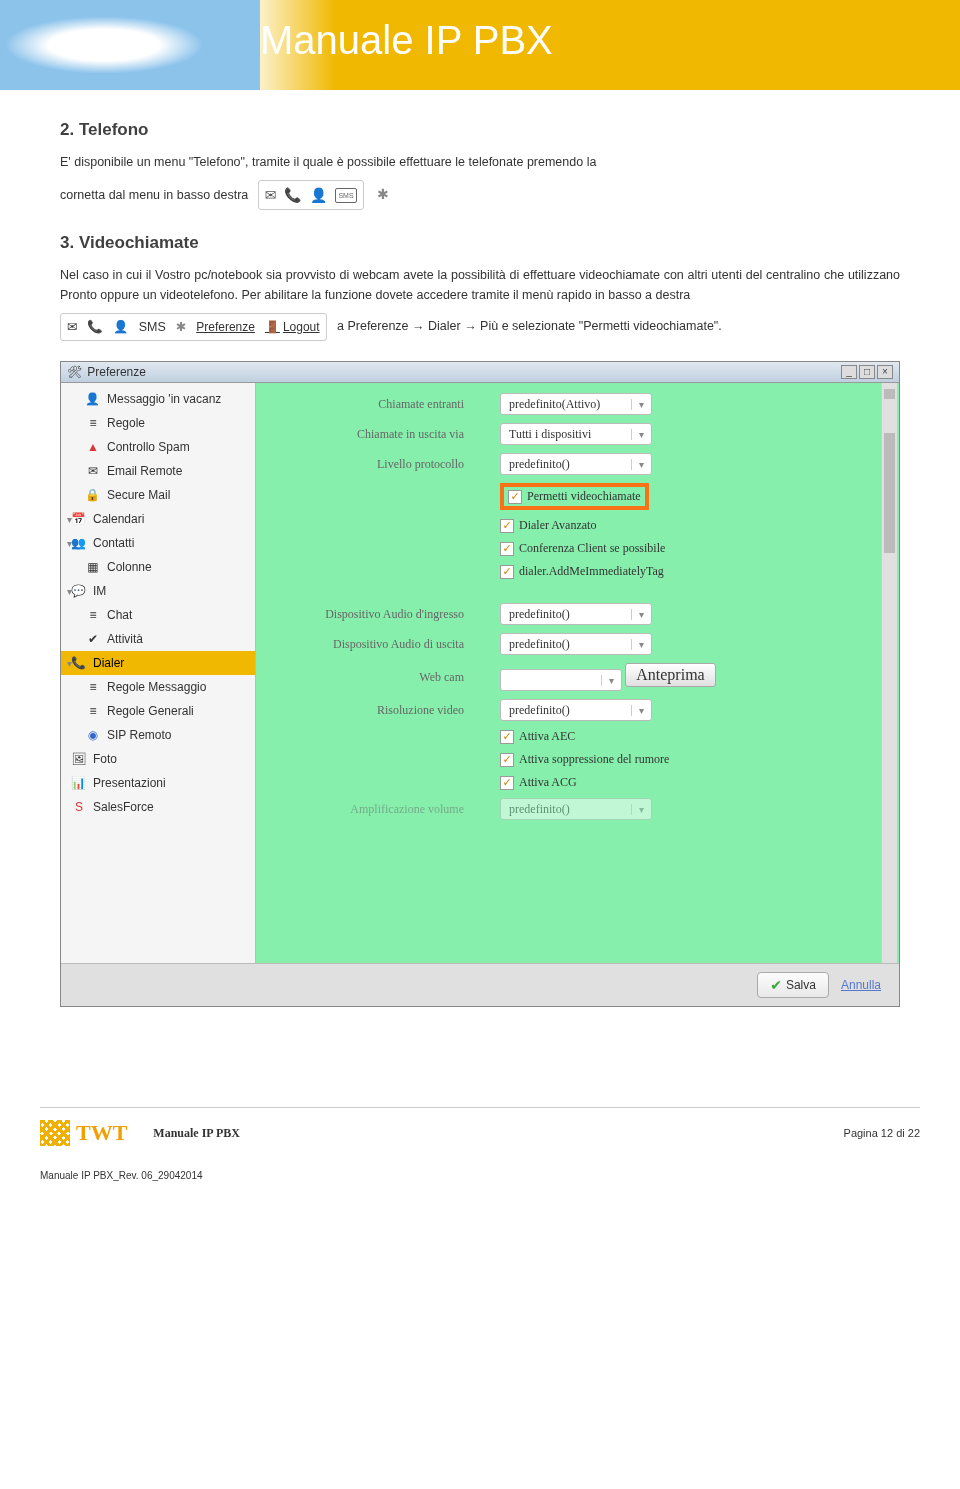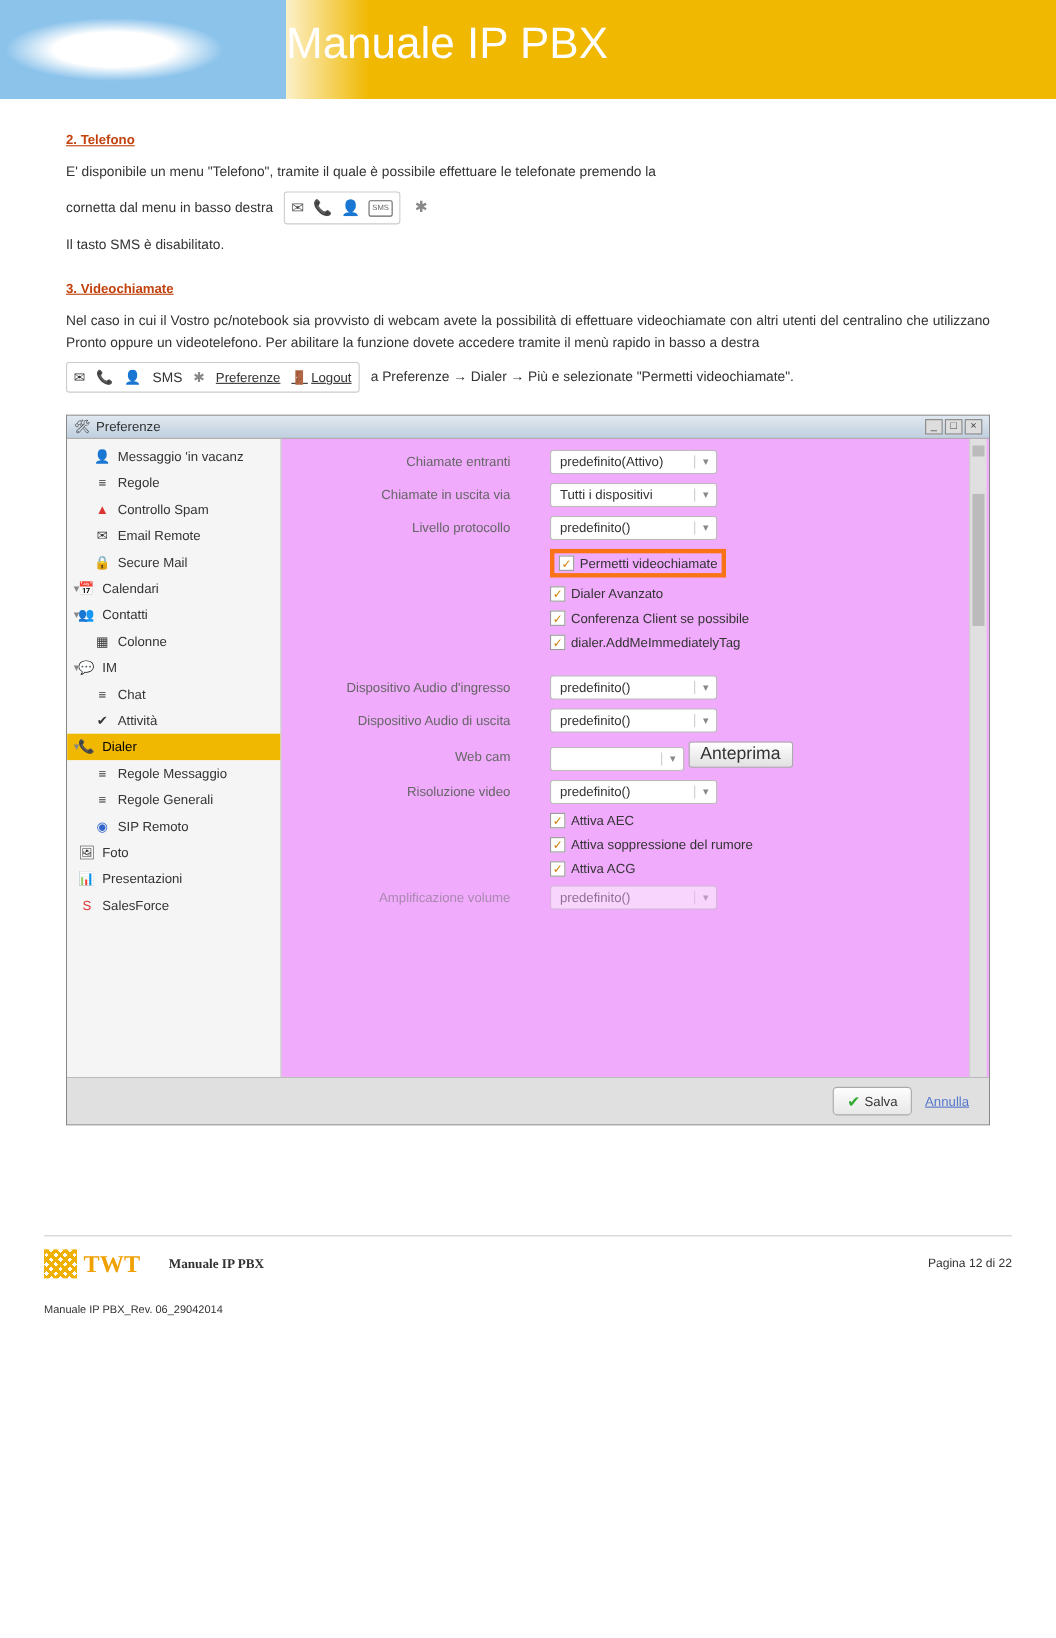--- a/index.html
+++ b/index.html
@@ -4,21 +4,21 @@
 <style>
   * { box-sizing: border-box; margin: 0; padding: 0; }
   body { font-family: Verdana, Arial, sans-serif; font-size: 13px; color: #333; background: #fff; width: 960px; margin: 0 auto; }
   
   .header-banner { position: relative; height: 90px; background: linear-gradient(90deg, #7eb8e8 0%, #a8d0f0 12%, #fff 25%, #f0b800 35%, #f0b800 100%); display: flex; align-items: center; }
   .header-cloud { position: absolute; left: 0; top: 0; width: 260px; height: 90px; background: radial-gradient(ellipse at 40% 50%, #fff 25%, transparent 45%), #8cc3eb; }
   .header-title { position: absolute; left: 260px; top: 18px; font-family: Arial, sans-serif; font-size: 40px; font-weight: 300; color: #fff; }
   
   .content { padding: 30px 60px 10px 60px; }
   
-  h2 { font-family: Verdana, sans-serif; font-size: 12px; font-weight: bold; color: #c2410c; margin-bottom: 12px; text-decoration: underline; }
+  h2 { font-family: Verdana, sans-serif; font-size: 17px; font-weight: bold; color: #404040; margin-bottom: 12px; }
   p { font-family: Verdana, sans-serif; font-size: 12.5px; line-height: 1.6; margin-bottom: 8px; text-align: justify; }
   
   .mini-toolbar { display: inline-flex; align-items: center; background: #fff; border: 1px solid #ccc; border-radius: 3px; padding: 3px 6px; gap: 8px; vertical-align: middle; margin-left: 6px; }
   .mini-toolbar .ti { font-size: 14px; color: #555; }
   .mini-toolbar .sms-box { font-size: 7px; border: 1px solid #666; padding: 1px 2px; color: #666; border-radius: 2px; }
   .gear-icon { color: #888; font-size: 14px; margin-left: 10px; }
   
   .mini-toolbar2 { display: inline-flex; align-items: center; background: #fff; border: 1px solid #ccc; border-radius: 3px; padding: 3px 6px; gap: 10px; vertical-align: middle; }
   .mini-toolbar2 .lnk { font-size: 12px; color: #333; text-decoration: underline; display: inline-flex; align-items: center; gap: 3px; }
   
@@ -31,21 +31,21 @@
   
   .pref-body { display: flex; background: #f0f0f0; height: 580px; }
   .pref-sidebar { width: 195px; border-right: 1px solid #bbb; background: #f5f5f5; padding: 4px 0; overflow: hidden; }
   .pref-sidebar .sitem { display: flex; align-items: center; gap: 6px; padding: 4px 8px 4px 24px; font-size: 12px; color: #333; }
   .pref-sidebar .sitem.top { padding-left: 10px; }
   .pref-sidebar .sitem.active { background: #f0b800; color: #000; }
   .pref-sidebar .sitem .tri { position: absolute; left: 6px; color: #888; font-size: 10px; }
   .pref-sidebar .sitem { position: relative; }
   .sicon { width: 16px; height: 16px; display: inline-flex; align-items: center; justify-content: center; font-size: 12px; }
   
-  .pref-main { flex: 1; padding: 10px 20px 10px 10px; position: relative; background: #f0abfc; }
+  .pref-main { flex: 1; padding: 10px 20px 10px 10px; position: relative; background: #86efac; font-family: Liberation Serif, serif; }
   .form-row { display: flex; align-items: center; margin-bottom: 8px; }
   .form-row .flabel { width: 210px; text-align: right; padding-right: 12px; font-size: 12px; color: #666; }
   .form-row .fcontrol { flex: 1; margin-left: 24px; }
   .dd { display: inline-flex; align-items: center; background: #fff; border: 1px solid #bbb; border-radius: 3px; height: 22px; }
   .dd .dd-val { padding: 0 8px; font-size: 12px; color: #333; min-width: 130px; }
   .dd .dd-arrow { border-left: 1px solid #ccc; width: 20px; text-align: center; color: #888; font-size: 10px; }
   .chk { display: flex; align-items: center; gap: 5px; font-size: 12px; color: #333; }
   .chk .box { width: 14px; height: 14px; border: 1px solid #999; background: #fff; display: inline-flex; align-items: center; justify-content: center; font-size: 11px; color: #d08000; }
   .chk.checked .box::before { content: '✓'; }
   .highlight-box { border: 4px solid #f97316; padding: 2px 4px; display: inline-block; }
@@ -84,21 +84,20 @@
   <p>
     <span>cornetta dal menu in basso destra</span>
     <span class="mini-toolbar">
       <span class="ti">✉</span>
       <span class="ti">📞</span>
       <span class="ti">👤</span>
       <span class="sms-box">SMS</span>
     </span>
     <span class="gear-icon">✱</span>
   </p>
-  <p>Il tasto SMS è disabilitato.</p>
 
   <br>
   <h2>3. Videochiamate</h2>
   <p>Nel caso in cui il Vostro pc/notebook sia provvisto di webcam avete la possibilità di effettuare videochiamate con altri utenti del centralino che utilizzano Pronto oppure un videotelefono. Per abilitare la funzione dovete accedere tramite il menù rapido in basso a destra</p>
   <p>
     <span class="mini-toolbar2">
       <span class="ti">✉</span>
       <span class="ti">📞</span>
       <span class="ti">👤</span>
       <span class="sms-box">SMS</span>

